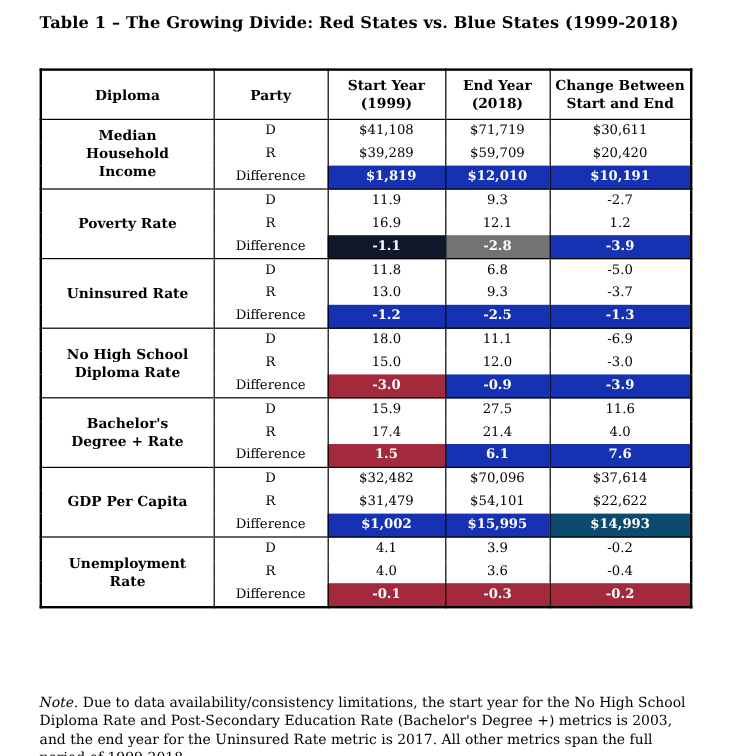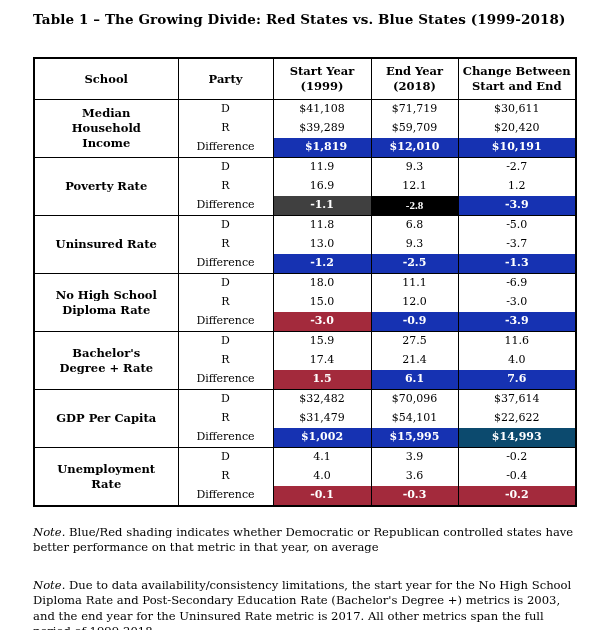--- a/index.html
+++ b/index.html
@@ -67,21 +67,21 @@
   <table class="divide-table">
     <colgroup>
       <col class="c-metric">
         <col class="c-party">
         <col class="c-start">
         <col class="c-end">
         <col class="c-change">
     </colgroup>
     <thead>
       <tr>
-        <th>School</th>
+        <th>Diploma</th>
         <th>Party</th>
         <th>Start Year
 (1999)</th>
         <th>End Year
 (2018)</th>
         <th>Change Between
 Start and End</th>
       </tr>
     </thead>
     <tbody>
@@ -112,22 +112,22 @@
           <td>-2.7</td>
         </tr>
         <tr>
           <td class="party-cell">R</td>
           <td>16.9</td>
           <td>12.1</td>
           <td>1.2</td>
         </tr>
         <tr>
           <td class="party-cell">Difference</td>
-          <td class="shaded" style="background-color: #404040;">-1.1</td>
-          <td class="shaded" style="background-color: #000000; font-family: Liberation Serif, serif;">-2.8</td>
+          <td class="shaded" style="background-color: #0f172a;">-1.1</td>
+          <td class="shaded" style="background-color: #737373;">-2.8</td>
           <td class="shaded" style="background-color: rgb(22, 50, 178);">-3.9</td>
         </tr>
         <tr class="block-start">
           <td class="metric-cell" rowspan="3">Uninsured Rate</td>
           <td class="party-cell">D</td>
           <td>11.8</td>
           <td>6.8</td>
           <td>-5.0</td>
         </tr>
         <tr>
@@ -214,17 +214,16 @@
         </tr>
         <tr>
           <td class="party-cell">Difference</td>
           <td class="shaded" style="background-color: rgb(163, 42, 60);">-0.1</td>
           <td class="shaded" style="background-color: rgb(163, 42, 60);">-0.3</td>
           <td class="shaded" style="background-color: rgb(163, 42, 60);">-0.2</td>
         </tr>
       </tbody>
   </table>
 
-  <p class="note note-1"><span class="lead">Note.</span><span> Blue/Red shading indicates whether Democratic or Republican controlled states have better performance on that metric in that year, on average</span></p>
 
   <p class="note note-2"><span class="lead">Note.</span><span> Due to data availability/consistency limitations, the start year for the No High School Diploma Rate and Post-Secondary Education Rate (Bachelor's Degree +) metrics is 2003, and the end year for the Uninsured Rate metric is 2017.  All other metrics span the full period of 1999-2018.</span></p>
 
 </div>
 
 </body></html>

